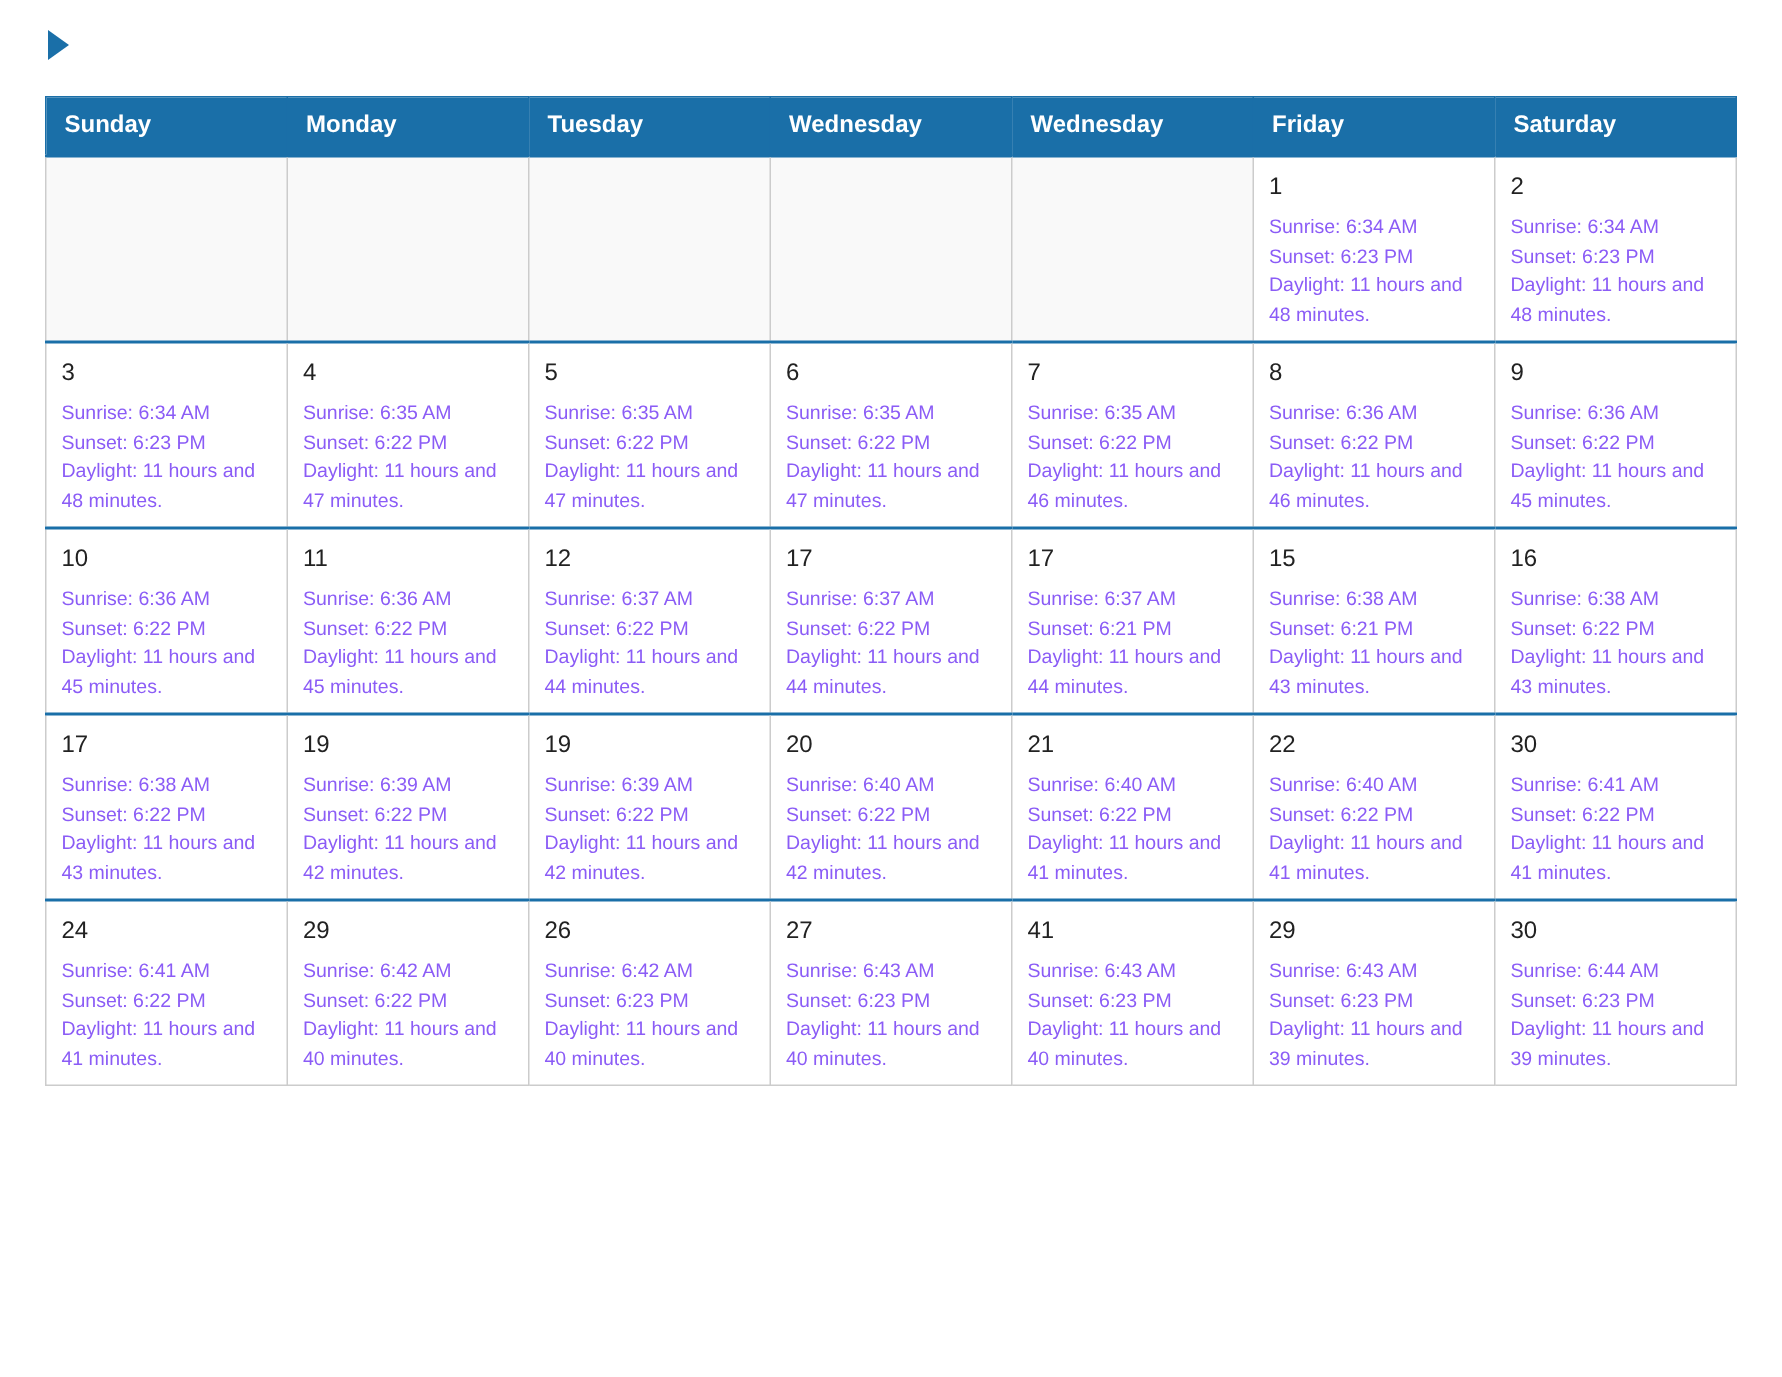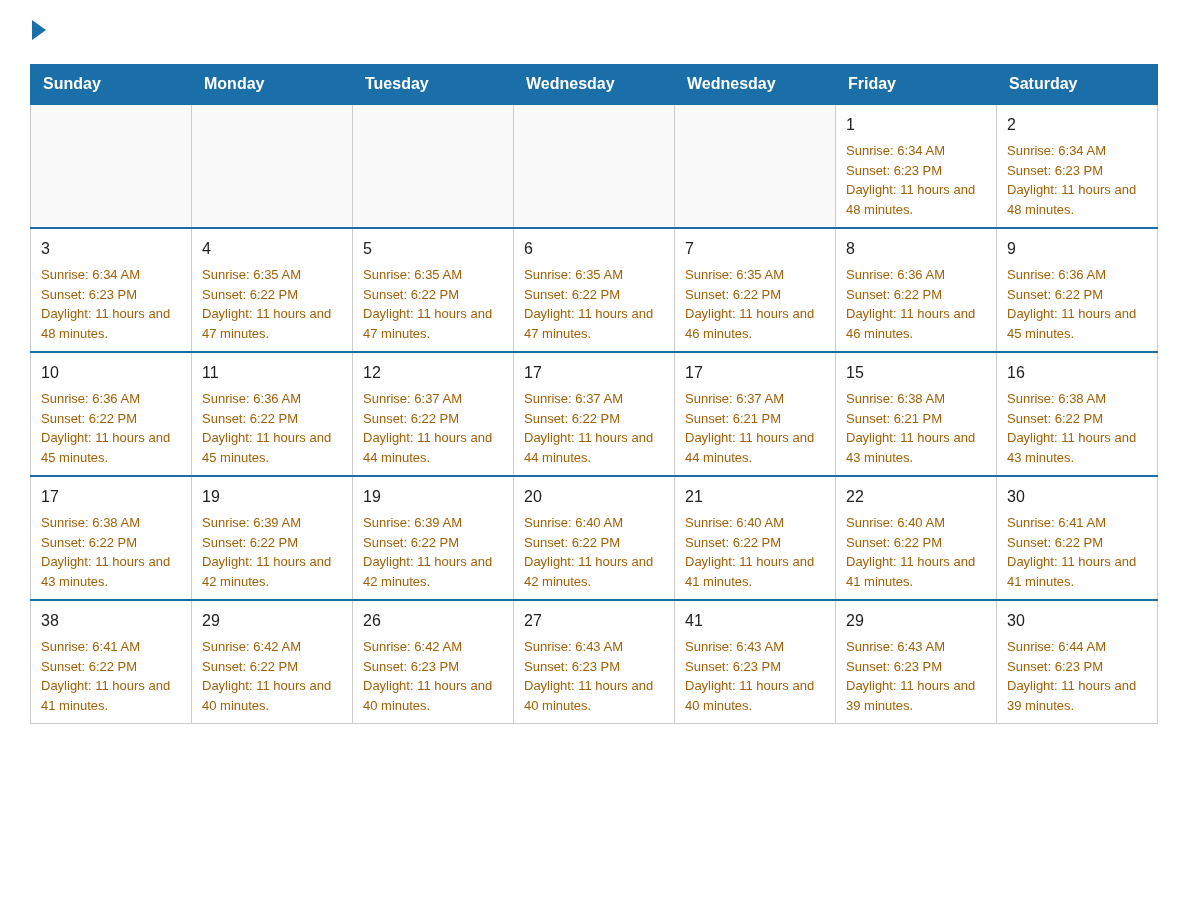--- a/index.html
+++ b/index.html
@@ -86,21 +86,21 @@
       border-top: 2px solid #1a6fa8;
     }
     .day-number {
       font-size: 16px;
       font-weight: normal;
       color: #222;
       display: block;
       margin-bottom: 4px;
     }
     .day-info {
-      color: #a16207;
+      color: #8b5cf6;
       font-size: 13px;
     }
     .empty-cell {
       background: #f9f9f9;
     }
   </style>
 </head>
 <body>
 
 <div class="header">
@@ -230,21 +230,21 @@
           <span class="day-number">22</span>
           <div class="day-info">Sunrise: 6:40 AM<br>Sunset: 6:22 PM<br>Daylight: 11 hours and 41 minutes.</div>
         </td>
         <td>
           <span class="day-number">30</span>
           <div class="day-info">Sunrise: 6:41 AM<br>Sunset: 6:22 PM<br>Daylight: 11 hours and 41 minutes.</div>
         </td>
       </tr>
       <tr class="week-row">
         <td>
-          <span class="day-number">38</span>
+          <span class="day-number">24</span>
           <div class="day-info">Sunrise: 6:41 AM<br>Sunset: 6:22 PM<br>Daylight: 11 hours and 41 minutes.</div>
         </td>
         <td>
           <span class="day-number">29</span>
           <div class="day-info">Sunrise: 6:42 AM<br>Sunset: 6:22 PM<br>Daylight: 11 hours and 40 minutes.</div>
         </td>
         <td>
           <span class="day-number">26</span>
           <div class="day-info">Sunrise: 6:42 AM<br>Sunset: 6:23 PM<br>Daylight: 11 hours and 40 minutes.</div>
         </td>

